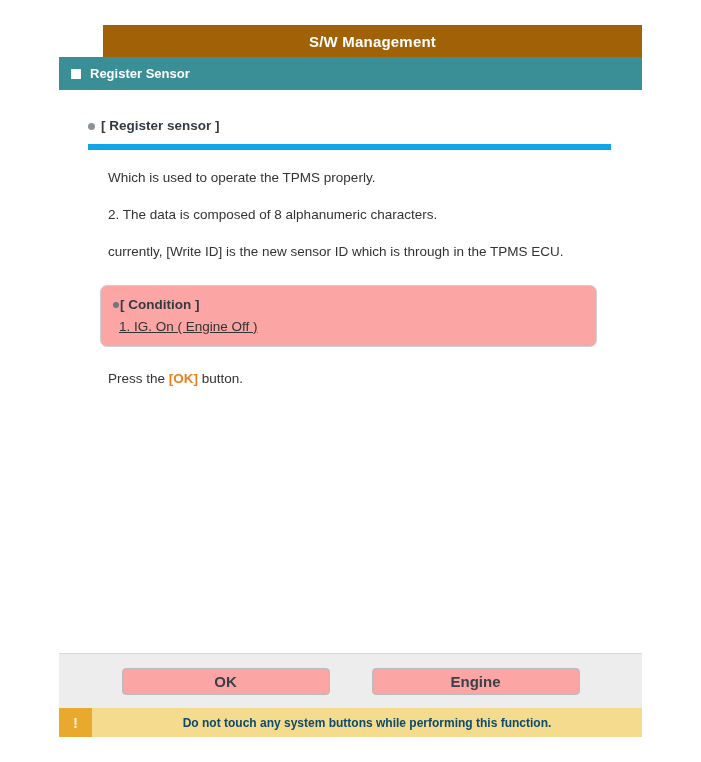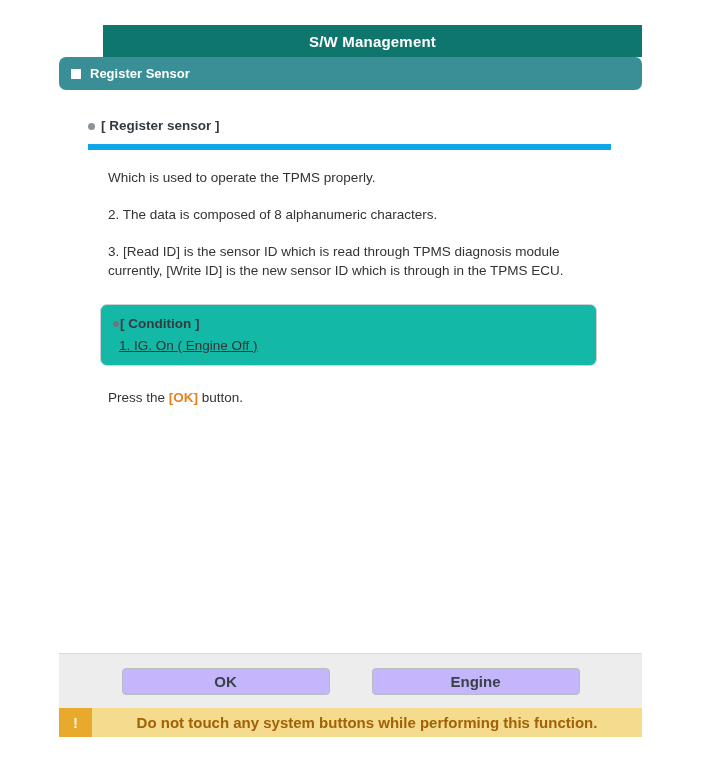--- a/index.html
+++ b/index.html
@@ -11,35 +11,35 @@
   }
   .panel {
     position: absolute;
     left: 59px; top: 25px;
     width: 583px; height: 712px;
     background: #ffffff;
   }
   
   .titlebar {
     height: 32px;
-    background: #0f766e;
+    background: #a16207;
     color: #ffffff;
     display: flex; align-items: center; justify-content: center;
     font-size: 15px; font-weight: bold;
     letter-spacing: 0.2px;
     margin-left: 44px;
   }
   
   .subheader {
     height: 33px;
     background: #3a8e95;
     color: #ffffff;
     display: flex; align-items: center;
     padding-left: 12px;
-    font-size: 13px; font-weight: bold; border-radius: 7px;
+    font-size: 13px; font-weight: bold;
   }
   .subheader .sq {
     width: 10px; height: 10px;
     background: #ffffff;
     display: inline-block;
     margin-right: 9px;
   }
   
   .content {
     height: 563px;
@@ -68,21 +68,21 @@
     flex: 0 0 auto;
   }
   .instruction {
     margin: 18px 0 0 20px;
     line-height: 19px;
   }
   .instruction span { display: block; }
   .condition-box {
     margin: 24px 0 0 12px;
     width: 497px;
-    background: #14b8a6;
+    background: #fca5a5;
     border: 1px solid #ccd1d5;
     border-radius: 7px;
     padding: 9px 14px 10px 12px;
   }
   .condition-heading {
     display: flex; align-items: center;
     font-weight: bold;
     color: #333a42;
     line-height: 19px;
   }
@@ -106,21 +106,21 @@
     height: 55px;
     background: #ededed;
     border-top: 1px solid #d8d8d8;
     display: flex;
     align-items: center;
     justify-content: center;
     gap: 42px;
   }
   .btn {
     width: 208px; height: 27px;
-    background: #c4b5fd;
+    background: #fca5a5;
     border: 1px solid #b7bcc1;
     border-radius: 4px;
     font-family: "Liberation Sans", "DejaVu Sans", sans-serif;
     font-size: 15px;
     font-weight: bold;
     color: #3a4149;
     cursor: pointer;
   }
   
   .warnbar {
@@ -133,23 +133,23 @@
     width: 33px;
     background: #e9a92d;
     color: #fdf3d2;
     display: flex; align-items: center; justify-content: center;
     font-size: 15px; font-weight: bold;
     flex: 0 0 auto;
   }
   .warn-text {
     flex: 1;
     display: flex; align-items: center; justify-content: center;
-    font-size: 15px;
-    font-weight: bold;
-    color: #a16207;
+    font-size: 12px;
+    font-weight: bold;
+    color: #0c4a6e;
   }
 </style>
 </head>
 <body>
 
 <div class="panel">
 
   <div class="titlebar">
     <span>S/W Management</span>
   </div>
@@ -168,21 +168,20 @@
 
     <p class="instruction">
       <span>Which is used to operate the TPMS properly.</span>
     </p>
 
     <p class="instruction">
       <span>2. The data is composed of 8 alphanumeric characters.</span>
     </p>
 
     <p class="instruction">
-      <span>3. [Read ID] is the sensor ID which is read through TPMS diagnosis module</span>
       <span>currently, [Write ID] is the new sensor ID which is through in the TPMS ECU.</span>
     </p>
 
     <div class="condition-box">
       <div class="condition-heading">
         <span class="bullet-dot"></span>
         <span>[ Condition ]</span>
       </div>
       <div class="condition-item">1. IG. On ( Engine Off )</div>
     </div>

